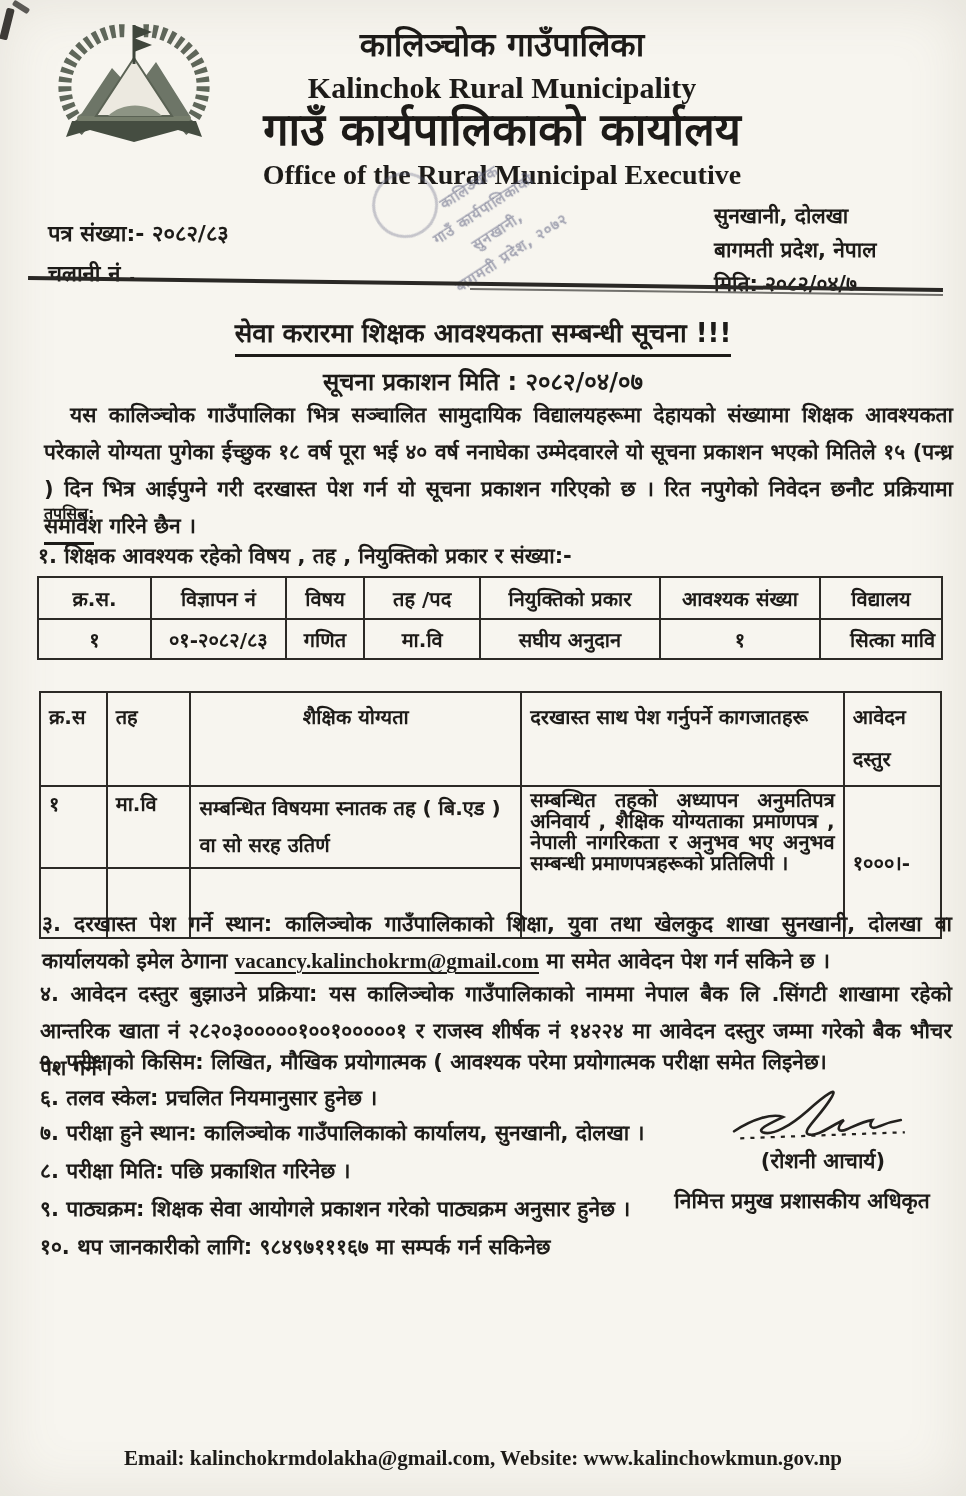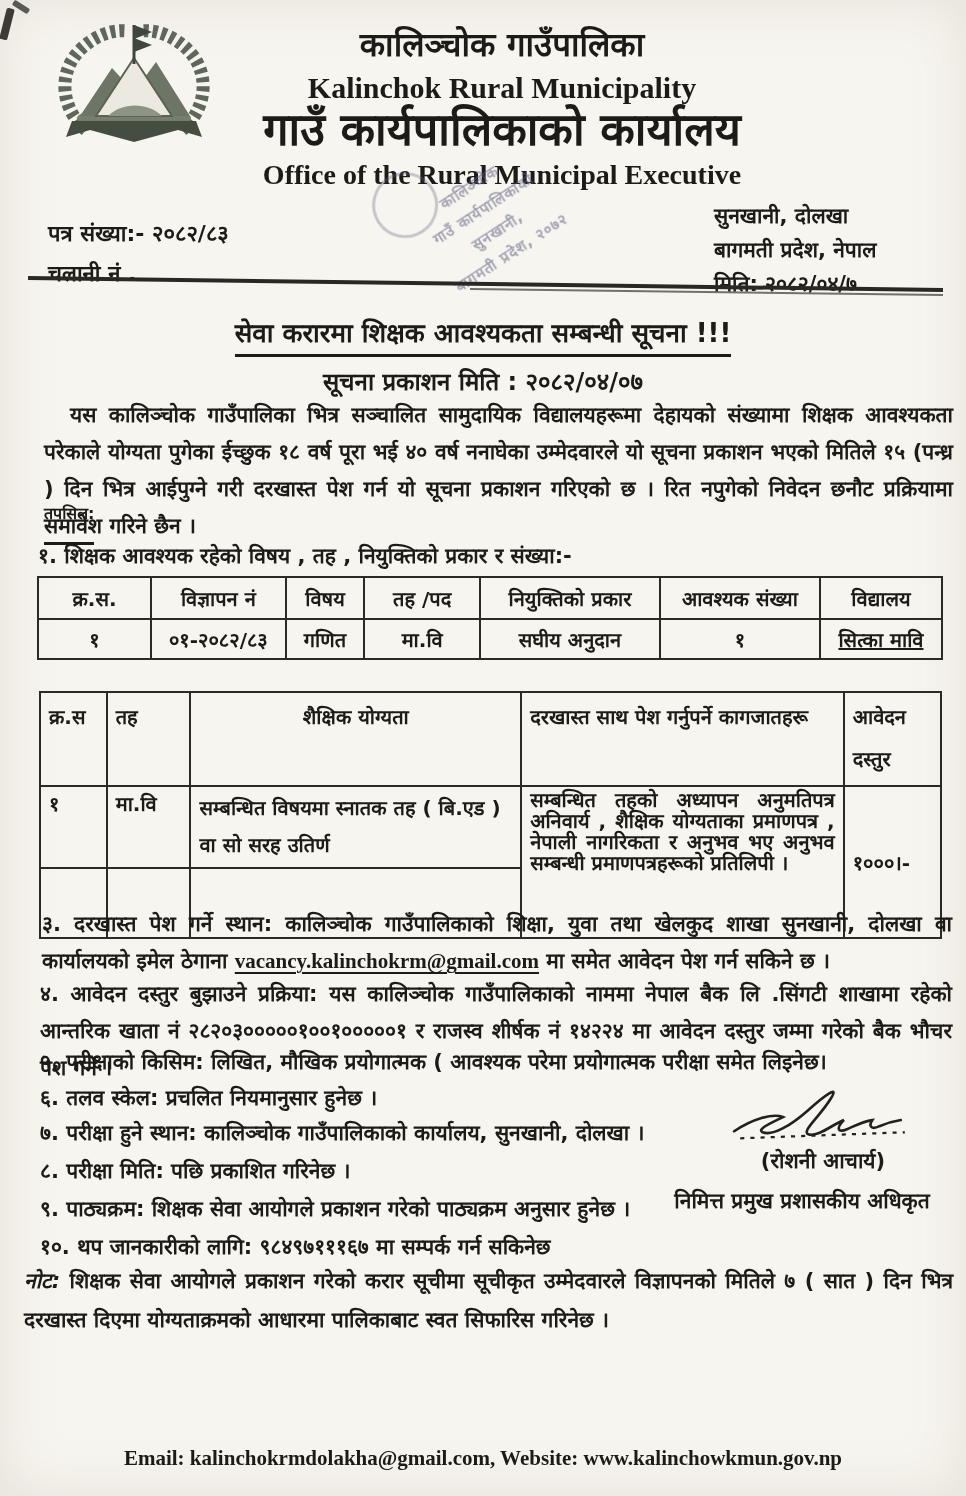--- a/index.html
+++ b/index.html
@@ -55,21 +55,21 @@
 
   .s-head{left:38px;font-size:21px;}
   .s1h{top:541px;}
   .s2h{top:656px;}
 
   table{border-collapse:collapse;table-layout:fixed;font-weight:700;color:#1d1b18;}
   .t1{left:37px;top:576px;width:906px;font-size:20px;}
   .t1 th,.t1 td{border:2.5px solid #2c2a26;padding:1px 6px;}
   .t1 th{height:38px;font-weight:700;}
   .t1 td{height:36px;text-align:center;}
-  .t1 td.lft{text-align:center;text-decoration:underline;}
+  .t1 td.lft{text-align:right;}
 
   .t2{left:39px;top:691px;width:903px;font-size:20px;}
   .t2 th,.t2 td{border:2.5px solid #2c2a26;padding:3px 8px;vertical-align:top;text-align:left;font-weight:700;}
   .t2 th{height:86px;line-height:42px;}
   .t2 td{height:62px;}
   .t2 .docs{line-height:21px;text-align:justify;vertical-align:top;}
   .t2 .fee{vertical-align:middle;}
   .t2 .qual{line-height:37px;margin-top:20px;}
 
   .item{left:40px;width:912px;font-size:21px;line-height:37px;}
@@ -228,19 +228,16 @@
 
   <div class="abs sig-svg">
     <svg viewBox="0 0 185 62" width="188" height="64">
       <path d="M8,46 C26,34 46,28 56,32 C44,38 30,44 36,47 C46,51 64,40 80,26 C98,10 112,0 103,14 C92,32 74,46 81,49 C90,52 104,40 116,35 C108,43 110,48 119,44 C128,40 136,36 144,35 C140,41 143,45 151,41 C158,38 166,36 172,35" stroke="#23211e" stroke-width="2.6" fill="none" stroke-linecap="round"></path>
       <path d="M14,53 L176,47" stroke="#23211e" stroke-width="2.2" fill="none" stroke-dasharray="4 6"></path>
     </svg>
   </div>
   <div class="abs sig-name np b">(रोशनी आचार्य)</div>
   <div class="abs sig-title np b">निमित्त  प्रमुख प्रशासकीय अधिकृत</div>
 
-  <div class="abs note np b just">
-    <span class="lbl">नोट:</span><span> शिक्षक सेवा आयोगले प्रकाशन गरेको करार सूचीमा सूचीकृत उम्मेदवारले विज्ञापनको मितिले ७ ( सात ) दिन भित्र दरखास्त दिएमा योग्यताक्रमको आधारमा पालिकाबाट  स्वत सिफारिस गरिनेछ ।</span>
-  </div>
 
   <div class="abs footer serif b center">Email: kalinchokrmdolakha@gmail.com, Website: www.kalinchowkmun.gov.np</div>
 
 </div>
 
 </body></html>

